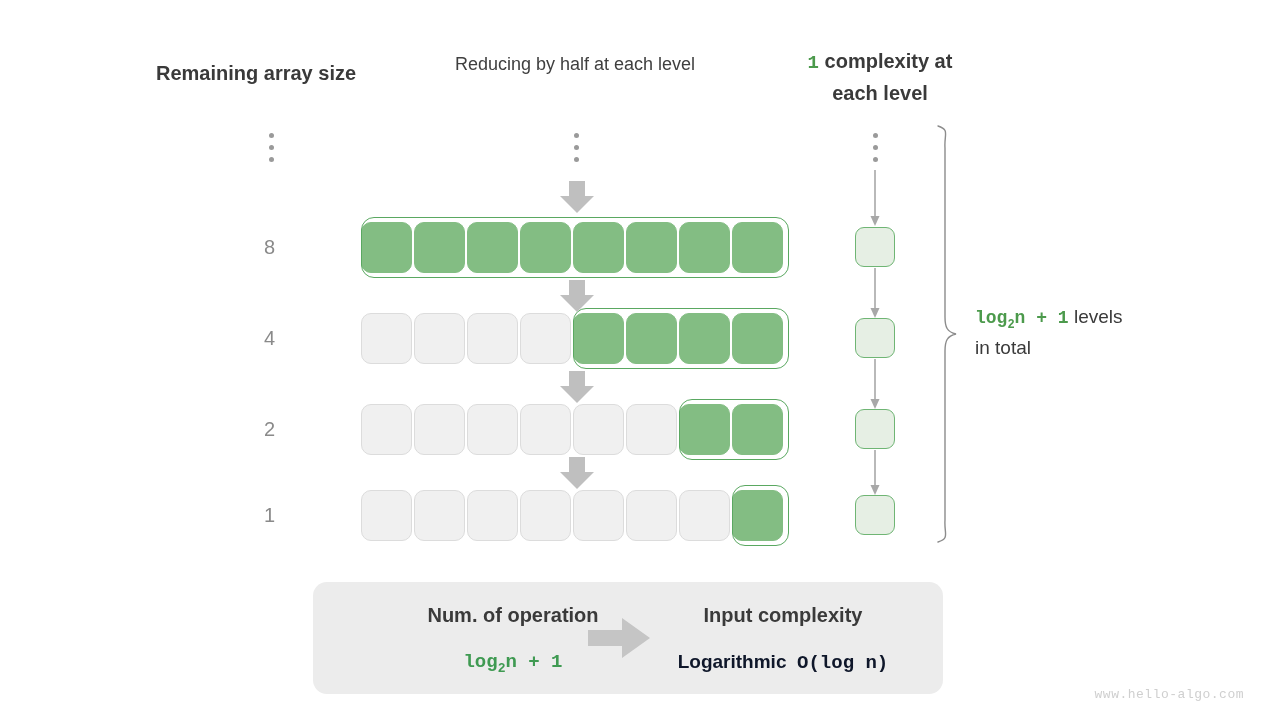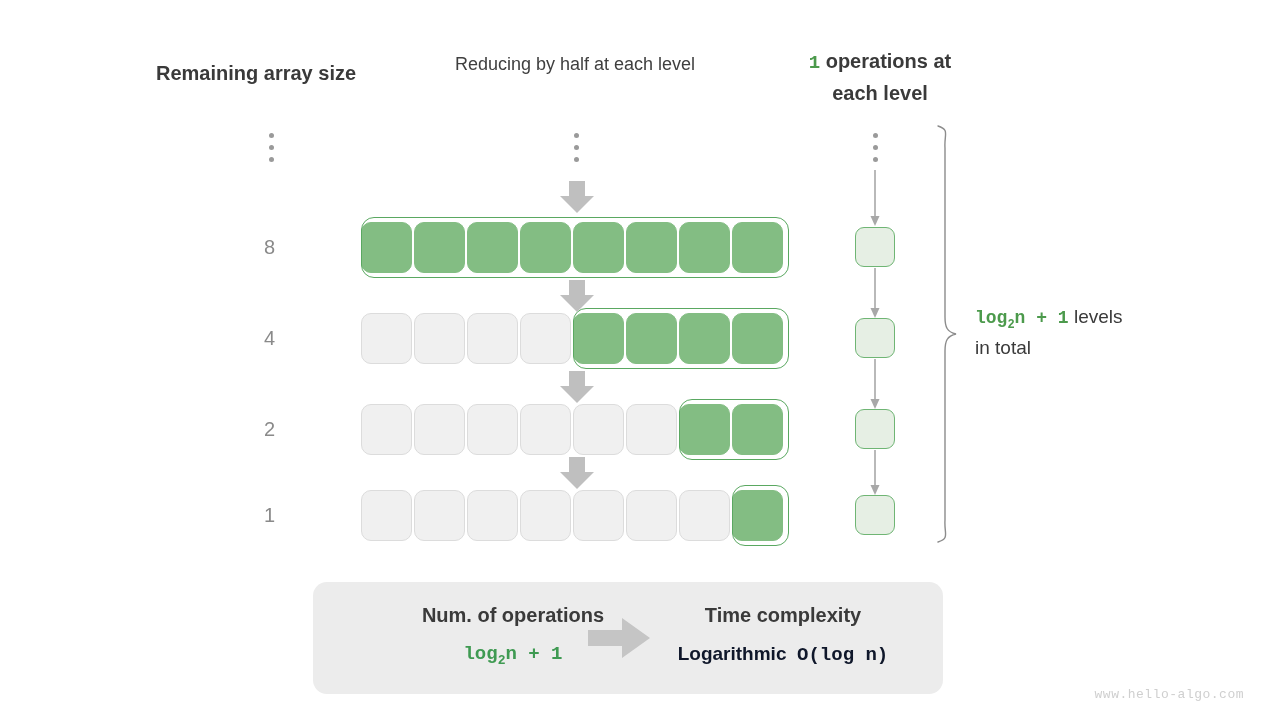--- a/index.html
+++ b/index.html
@@ -78,21 +78,21 @@
 
   
   .summary{
     position:absolute;left:313px;top:582px;width:630px;height:112px;
     background:#ececec;border-radius:14px;
   }
   .sum-col{position:absolute;top:22px;text-align:center;}
   .sum-left{left:30px;width:340px;}
   .sum-right{left:320px;width:300px;}
   .sum-title{font-size:20px;font-weight:bold;color:#3a3a3a;}
-  .sum-val{margin-top:16px;font-size:19px;font-weight:bold;}
+  .sum-val{margin-top:24px;font-size:19px;font-weight:bold;}
   .sum-val.green{color:#3f9a52;font-family:"Liberation Mono", monospace;}
   .sum-val.green sub{font-size:13px;}
   .sum-val.teal{color:#0f172a;}
   .sum-val.teal .mono{font-family:"Liberation Mono", monospace;}
   .sum-arrow{position:absolute;left:588px;top:618px;width:62px;height:40px;}
 
   
   .watermark{
     position:absolute;right:36px;bottom:18px;
     font-family:Liberation Mono, monospace;font-size:13px;color:#cfcfcf;
@@ -103,21 +103,21 @@
 <body>
 
 <div class="hdr-left">
   <span>Remaining array size</span>
 </div>
 
 <div class="hdr-center">
   <div class="line2">Reducing by half at each level</div>
 </div>
 
-<div class="hdr-right"><span class="one">1</span><span> operations at</span><br><span>each level</span></div>
+<div class="hdr-right"><span class="one">1</span><span> complexity at</span><br><span>each level</span></div>
 
 <div class="dots dots-left">
     <i></i>
     <i></i>
     <i></i>
   </div>
 <div class="dots dots-mid">
     <i></i>
     <i></i>
     <i></i>
@@ -239,25 +239,25 @@
     <path d="M2 2 C14 6 8 10 9 24 L9 193 C9 203 11 208 20 210 C11 212 9 217 9 227 L9 396 C8 410 14 414 2 418" fill="none" stroke="#8c8c8c" stroke-width="1.4" stroke-linecap="round"></path>
   </svg>
 </div>
 
 <div class="note">
   <span class="formula"><span>log</span><sub>2</sub><span>n + 1</span></span><span> levels</span><br><span>in total</span>
 </div>
 
 <div class="summary">
   <div class="sum-col sum-left">
-    <div class="sum-title">Num. of operations</div>
+    <div class="sum-title">Num. of operation</div>
     <div class="sum-val green"><span>log</span><sub>2</sub><span>n + 1</span></div>
   </div>
   <div class="sum-col sum-right">
-    <div class="sum-title">Time complexity</div>
+    <div class="sum-title">Input complexity</div>
     <div class="sum-val teal"><span>Logarithmic</span>&nbsp;&nbsp;<span class="mono">O(log n)</span></div>
   </div>
 </div>
 <div class="sum-arrow">
   <svg width="62" height="40" viewBox="0 0 62 40">
       <path d="M0 12 H34 V0 L62 20 L34 40 V28 H0 Z" fill="#c5c5c5"></path>
     </svg>
 </div>
 
 <div class="watermark">www.hello-algo.com</div>

